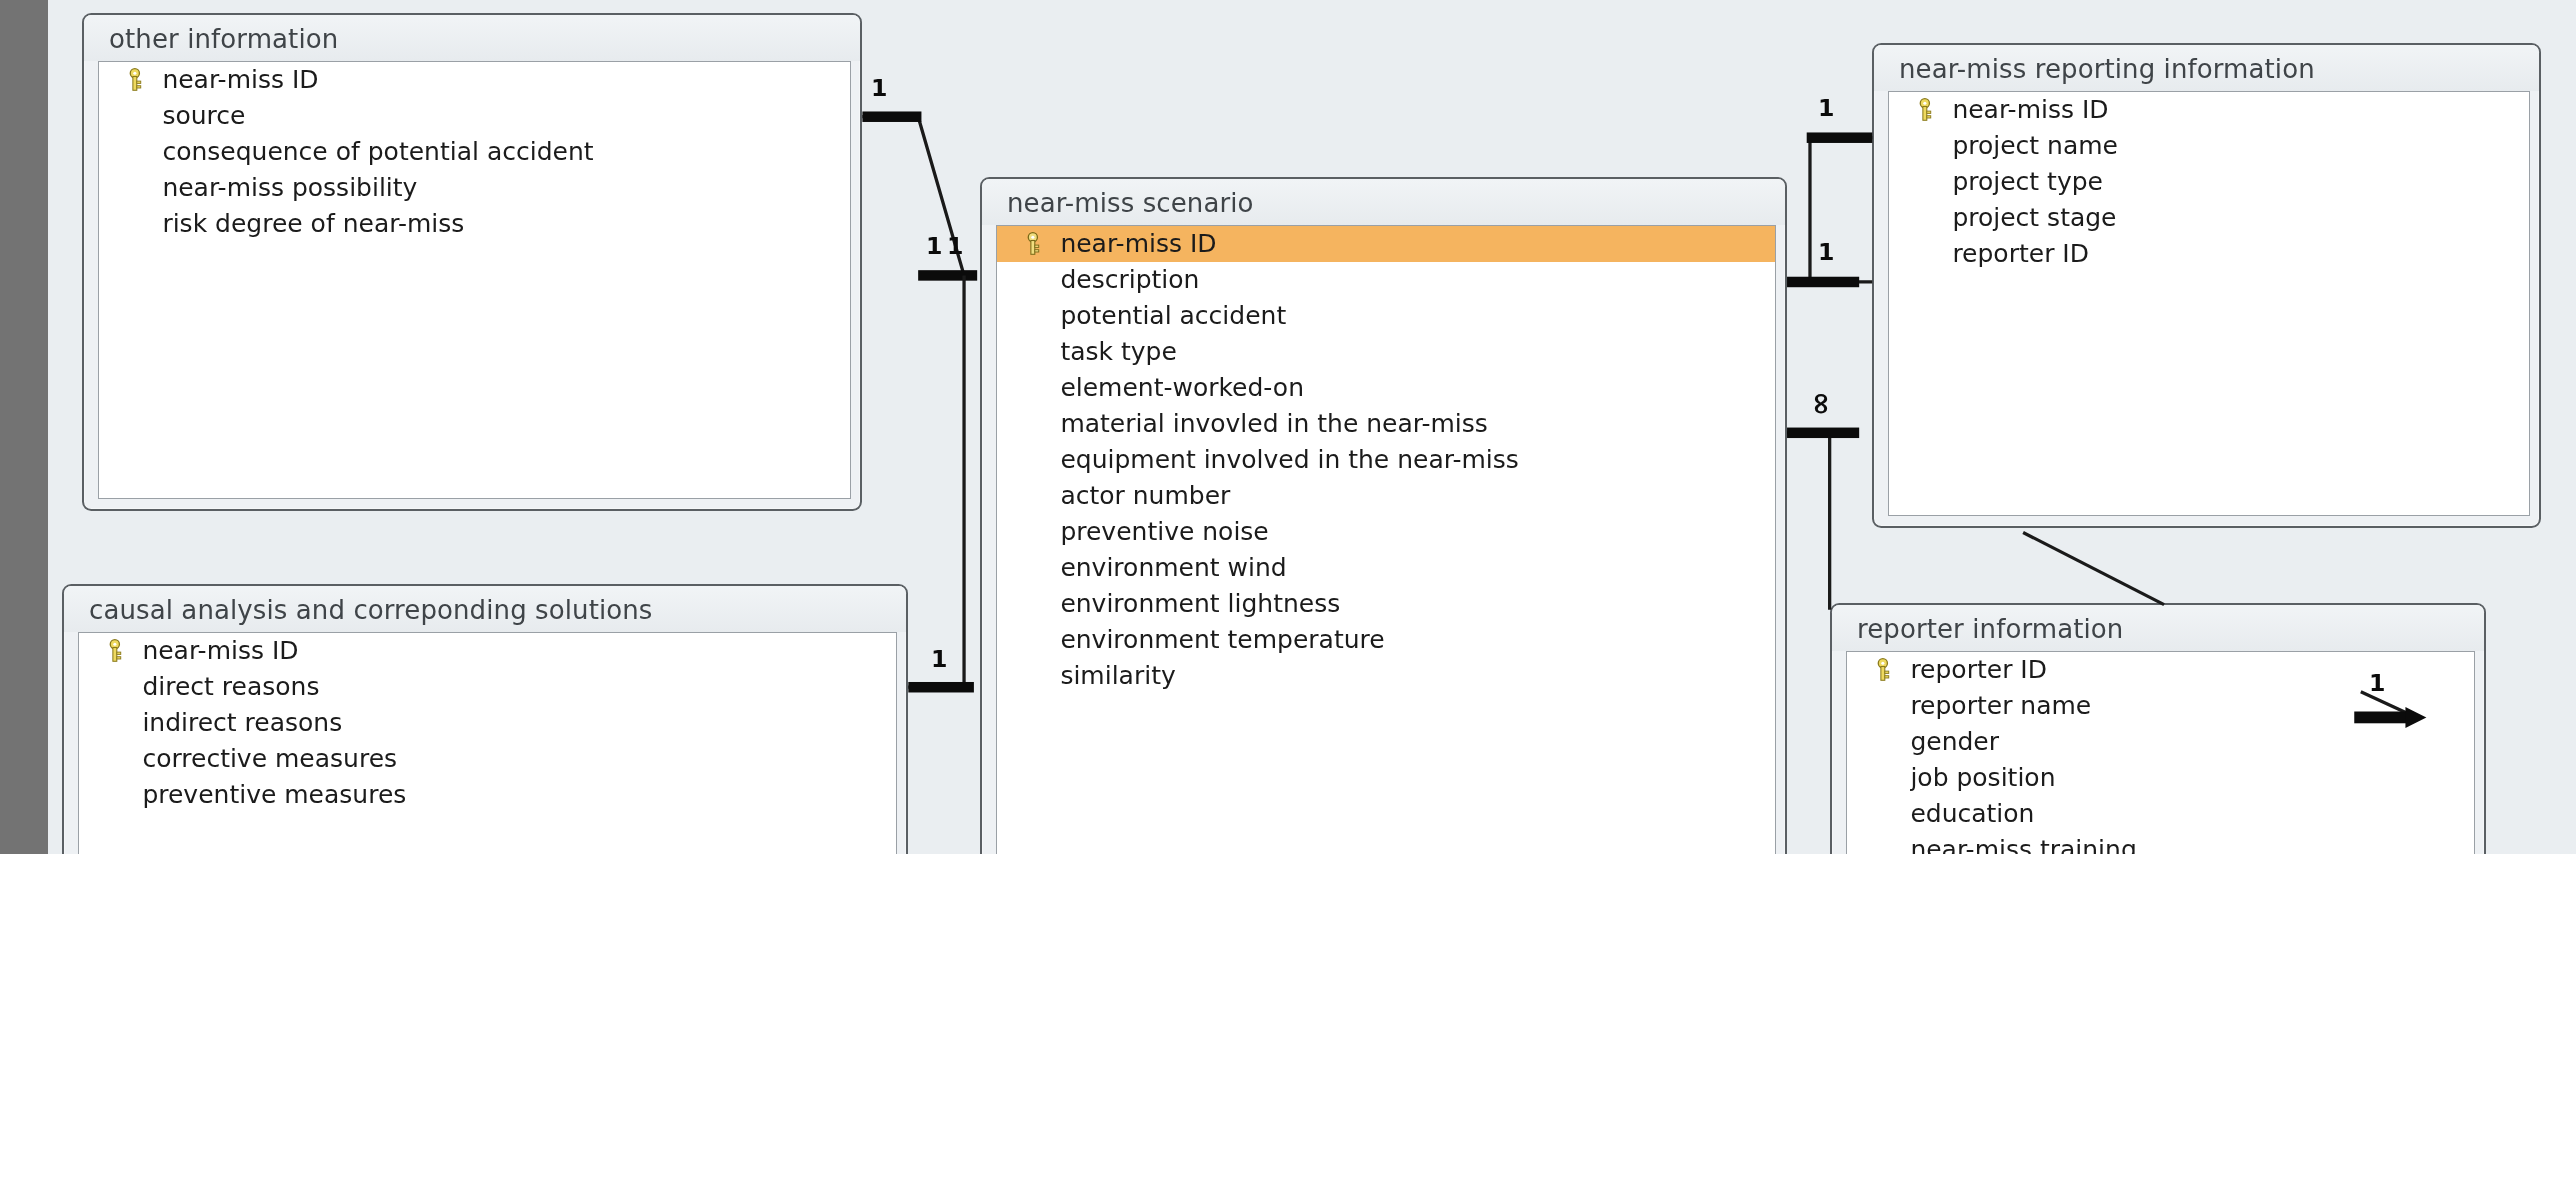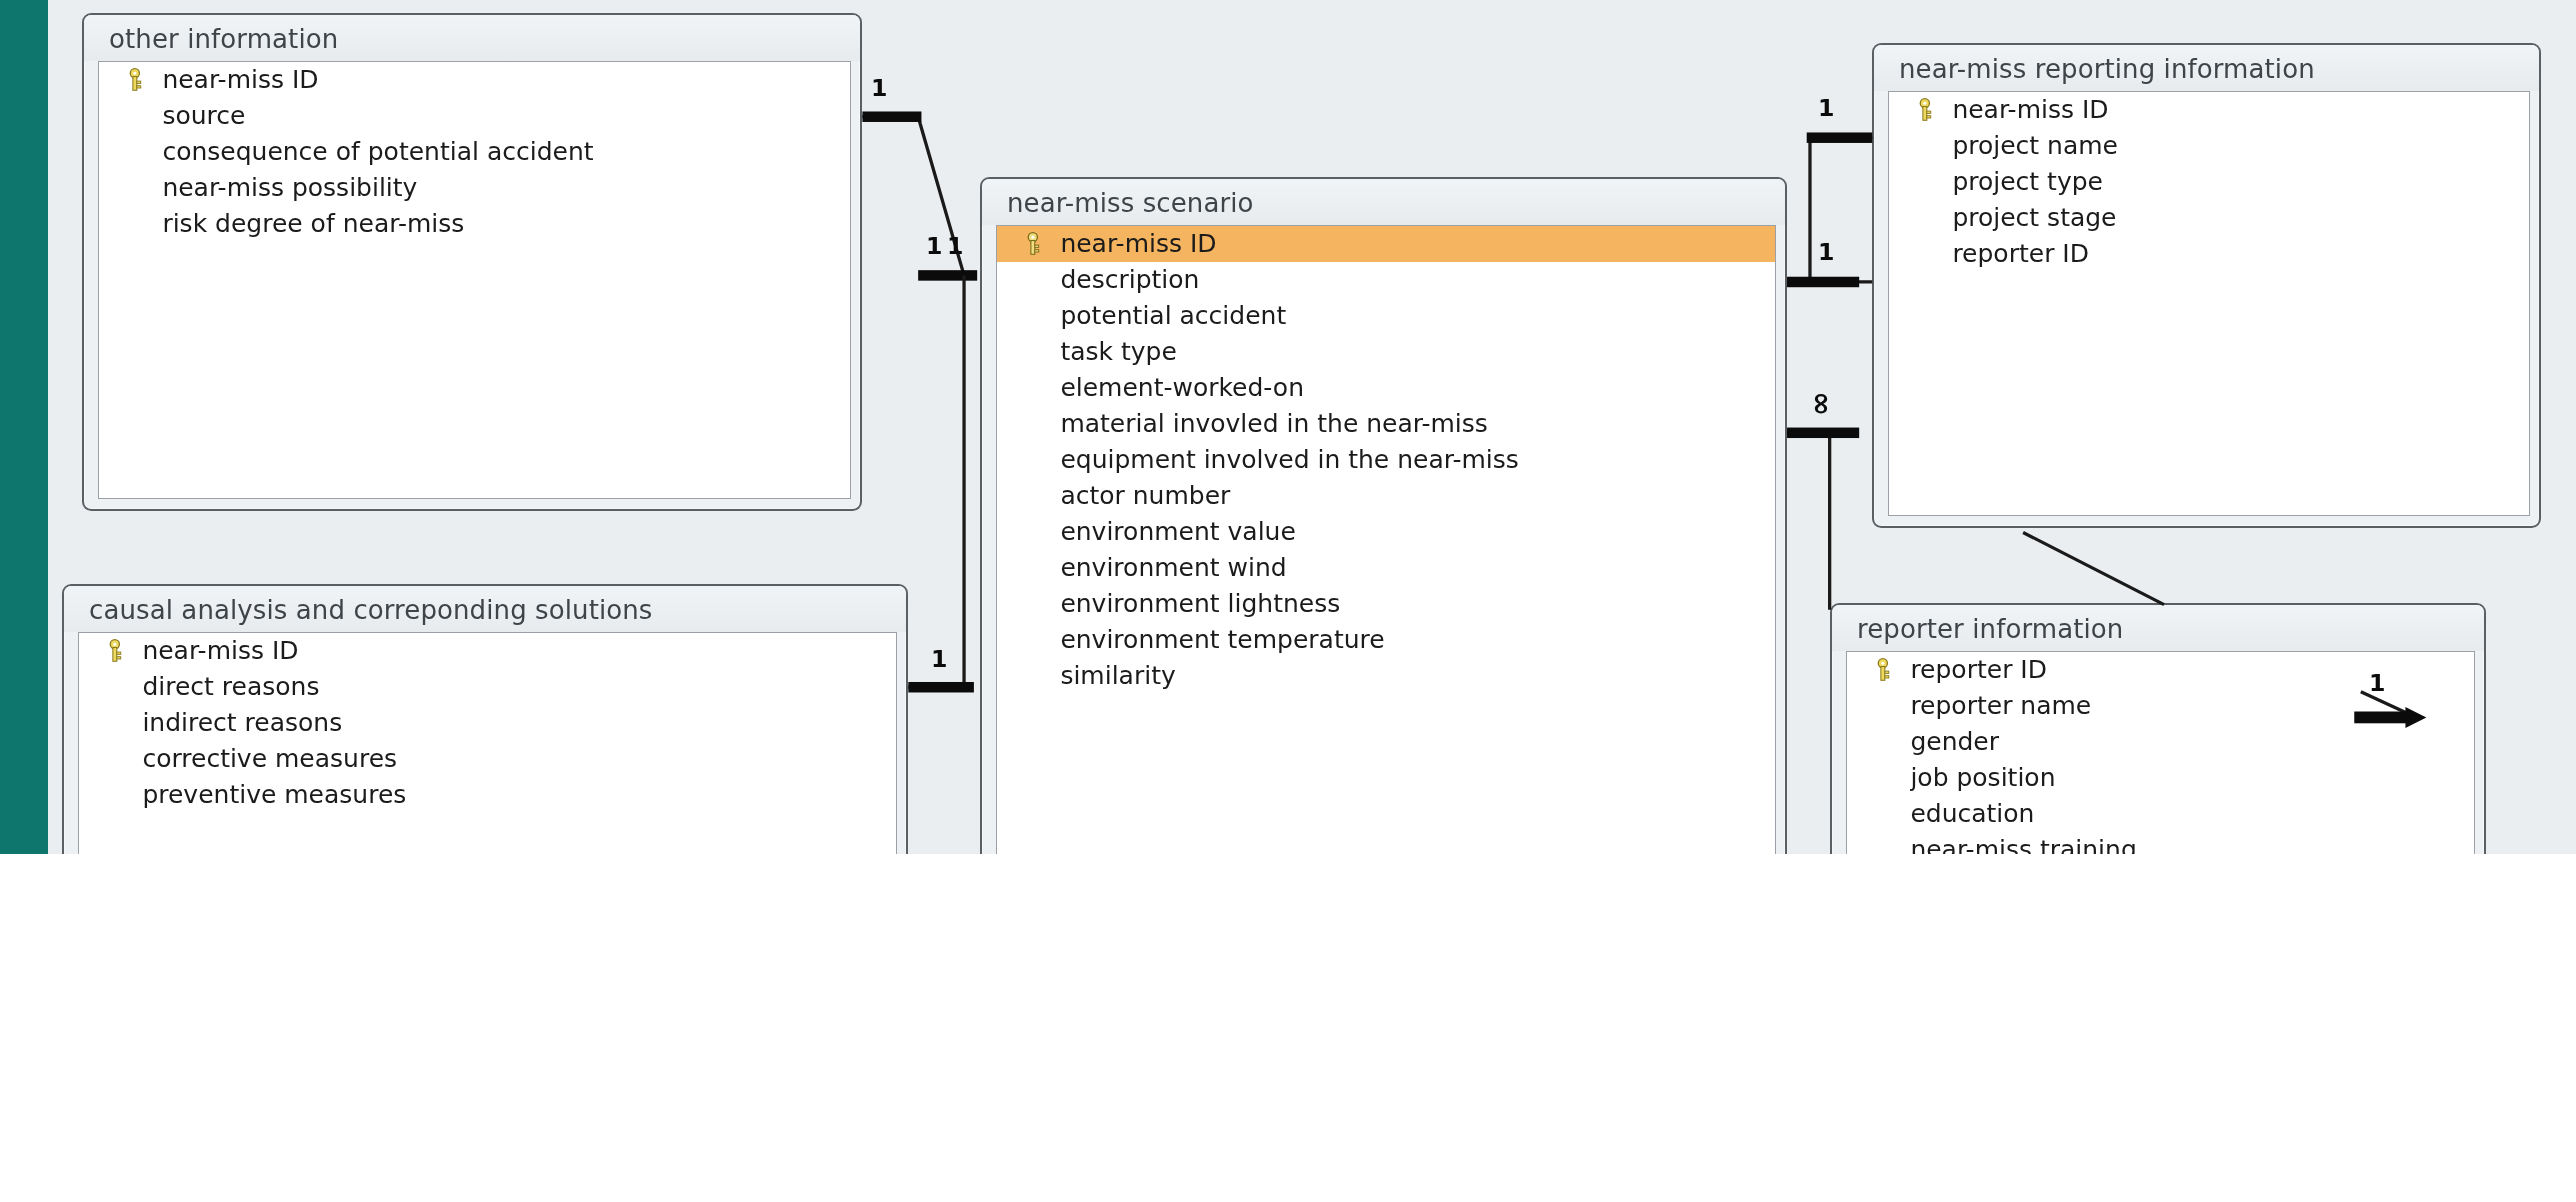--- a/index.html
+++ b/index.html
@@ -4,21 +4,21 @@
 <style>
   html, body {
     margin: 0;
     padding: 0;
     background: #ffffff;
   }
   #stage {
     position: relative;
     width: 2576px;
     height: 854px;
-    background: #0f766e;
+    background: #737373;
     font-family: "DejaVu Sans", "Liberation Sans", sans-serif;
     overflow: hidden;
   }
   
   #canvas {
     position: absolute;
     left: 48px;
     top: 0px;
     width: 2528px;
     height: 1156px;
@@ -155,21 +155,21 @@
         </svg>
         <span>near-miss ID</span>
       </div>
       <div class="fld"><span>description</span></div>
       <div class="fld"><span>potential accident</span></div>
       <div class="fld"><span>task type</span></div>
       <div class="fld"><span>element-worked-on</span></div>
       <div class="fld"><span>material invovled in the near-miss</span></div>
       <div class="fld"><span>equipment involved in the near-miss</span></div>
       <div class="fld"><span>actor number</span></div>
-      <div class="fld"><span>environment value</span></div>
+      <div class="fld"><span>preventive noise</span></div>
       <div class="fld"><span>environment wind</span></div>
       <div class="fld"><span>environment lightness</span></div>
       <div class="fld"><span>environment temperature</span></div>
       <div class="fld"><span>similarity</span></div>
     </div>
   </div>
 
   <div class="tbl" style="left:1872px; top:43px; width:669px; height:485px;">
     <div class="tbl-title">near-miss reporting information</div>
     <div class="tbl-fields">

